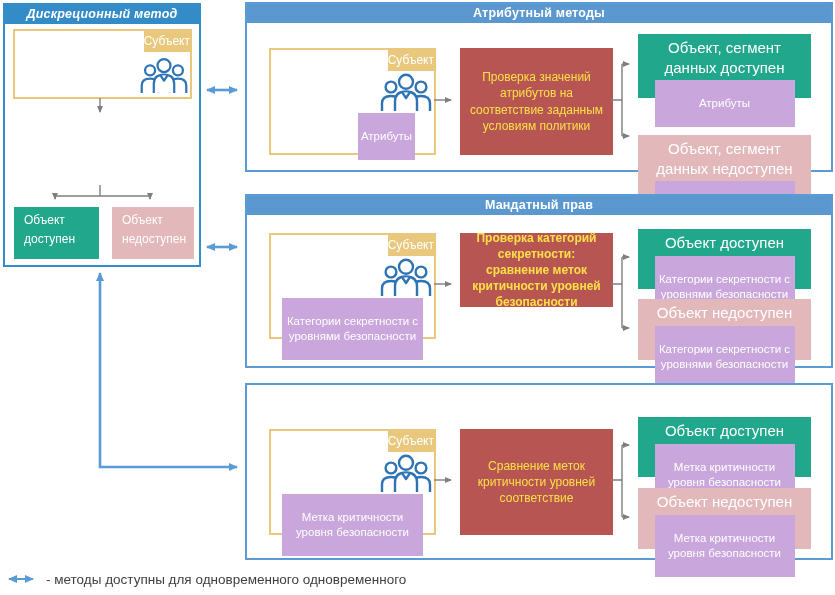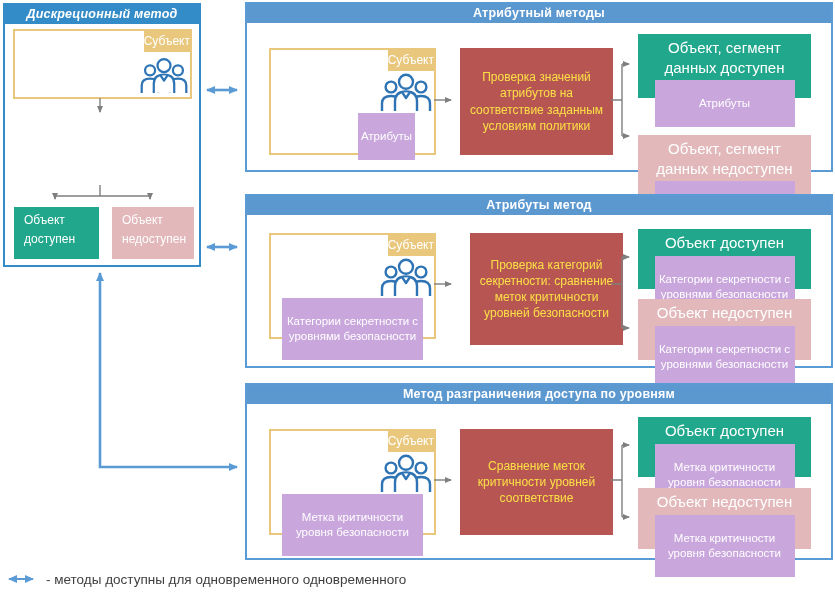--- a/index.html
+++ b/index.html
@@ -103,49 +103,48 @@
       <div class="rtitle">Объект, сегмент данных доступен</div>
       <div class="tag">Атрибуты</div>
     </div>
     <div class="result pink" style="left:391px;top:102px;width:173px;height:66px;margin-top:29px;">
       <div class="rtitle">Объект, сегмент данных недоступен</div>
       <div class="tag">Атрибуты</div>
     </div>
   </section>
 
   <section class="panel" style="left:245px;top:194px;width:588px;height:174px;">
-    <div class="phead">Атрибуты метод</div>
+    <div class="phead">Мандатный прав</div>
     <div class="subject" style="left:22px;top:37px;width:167px;height:106px;">
       <div class="shead">Субъект</div>
       <div class="sicon">
         <svg class="people" width="56" height="38" viewBox="0 0 56 38">
           <circle cx="13" cy="14" r="5.4"></circle>
             <path d="M4 38 V30.5 Q4 23 13 23 Q22 23 22 30.5 V38"></path>
           <circle cx="43" cy="14" r="5.4"></circle>
             <path d="M34 38 V30.5 Q34 23 43 23 Q52 23 52 30.5 V38"></path>
           <circle cx="28" cy="8.8" r="7"></circle>
             <path d="M17 38 V28.5 Q17 18.5 28 18.5 Q39 18.5 39 28.5 V38"></path>
           <path d="M24.4 19.6 L28 25 L31.6 19.6" fill="none"></path>
         </svg>
       </div>
       <div class="tag">Категории секретности с уровнями безопасности</div>
     </div>
-    <div class="redbox" style="left:223px;top:37px;width:153px;height:112px;">Проверка категорий секретности: сравнение меток критичности уровней безопасности</div>
+    <div class="redbox" style="left:213px;top:37px;width:153px;height:74px;font-weight:bold;">Проверка категорий секретности: сравнение меток критичности уровней безопасности</div>
     <div class="result green" style="left:391px;top:33px;width:173px;height:60px;">
       <div class="rtitle">Объект доступен</div>
       <div class="tag">Категории секретности с уровнями безопасности</div>
     </div>
     <div class="result pink" style="left:391px;top:103px;width:173px;height:61px;">
       <div class="rtitle">Объект недоступен</div>
       <div class="tag">Категории секретности с уровнями безопасности</div>
     </div>
   </section>
 
   <section class="panel" style="left:245px;top:383px;width:588px;height:177px;">
-    <div class="phead">Метод разграничения доступа по уровням</div>
     <div class="subject" style="left:22px;top:44px;width:167px;height:106px;">
       <div class="shead">Субъект</div>
       <div class="sicon">
         <svg class="people" width="56" height="38" viewBox="0 0 56 38">
           <circle cx="13" cy="14" r="5.4"></circle>
             <path d="M4 38 V30.5 Q4 23 13 23 Q22 23 22 30.5 V38"></path>
           <circle cx="43" cy="14" r="5.4"></circle>
             <path d="M34 38 V30.5 Q34 23 43 23 Q52 23 52 30.5 V38"></path>
           <circle cx="28" cy="8.8" r="7"></circle>
             <path d="M17 38 V28.5 Q17 18.5 28 18.5 Q39 18.5 39 28.5 V38"></path>

